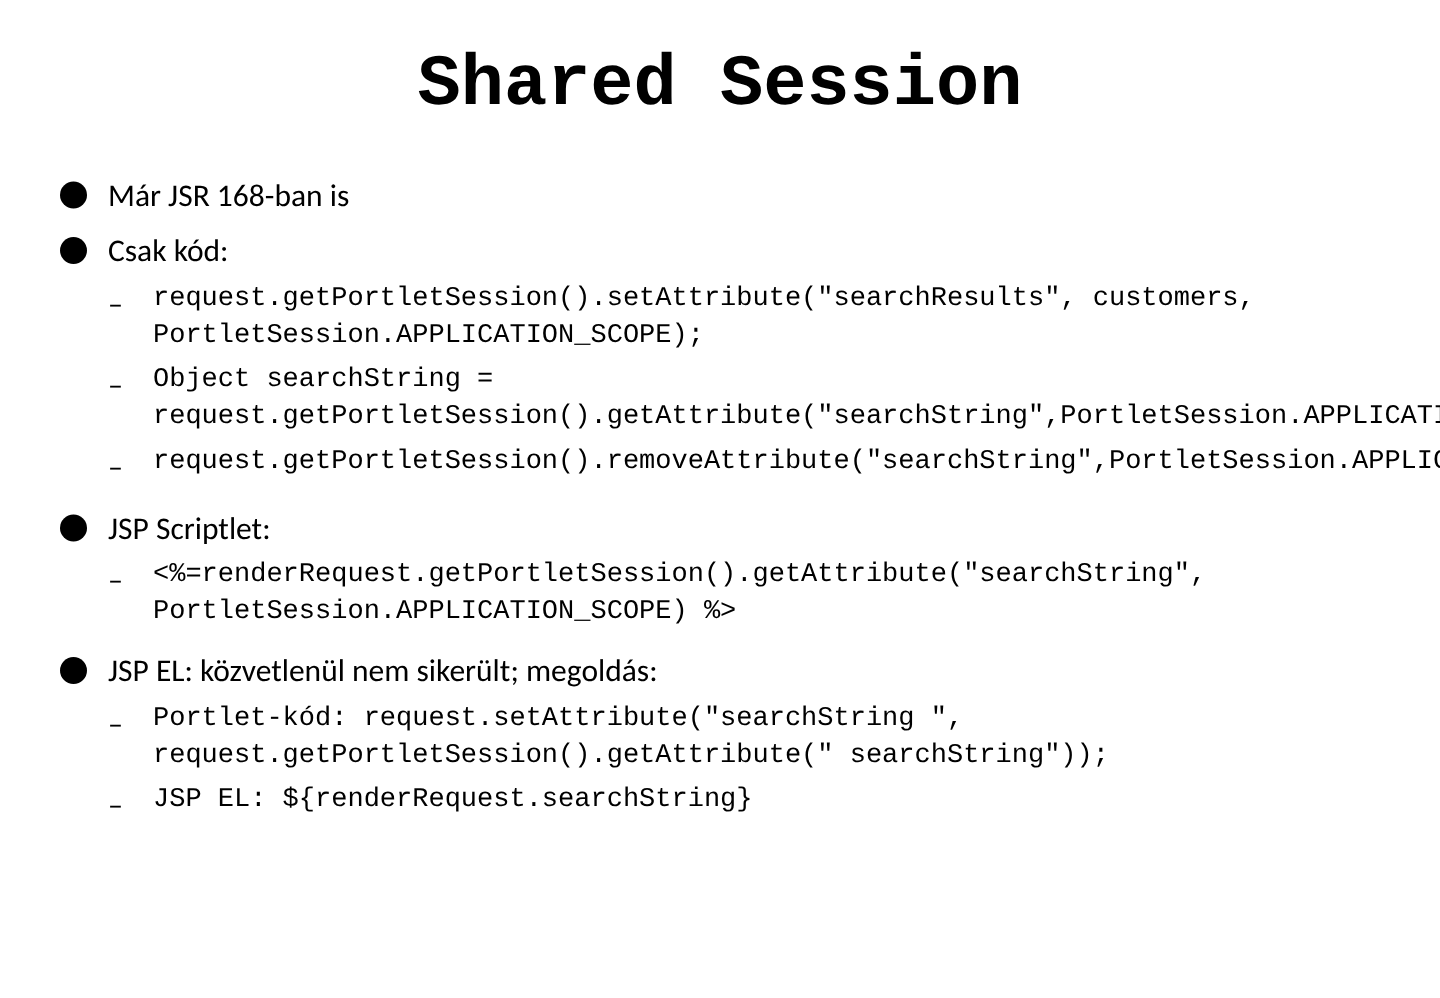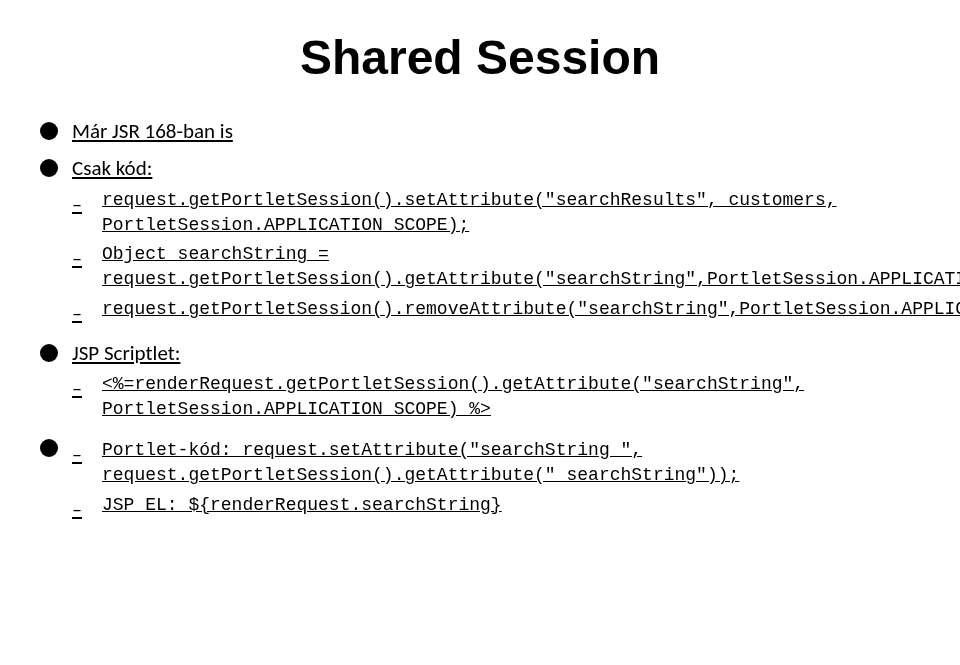--- a/index.html
+++ b/index.html
@@ -17,28 +17,27 @@
       min-height: 665px;
       padding: 20px 40px 40px 40px;
     }
 
     .page-title {
       text-align: center;
       font-size: 48px;
       font-weight: bold;
       margin-bottom: 32px;
       padding-top: 10px;
-      font-family: Liberation Sans, sans-serif;
+      font-family: Liberation Mono, monospace;
     }
 
     .main-list {
       list-style: none;
       padding: 0;
       margin: 0;
-      text-decoration: underline;
     }
 
     .main-list > li {
       display: flex;
       align-items: flex-start;
       margin-bottom: 8px;
       font-size: 21px;
       line-height: 1.4;
     }
 
@@ -133,20 +132,21 @@
           <span class="bullet-dash">–</span>
           <span class="sub-content code">&lt;%=renderRequest.getPortletSession().getAttribute("searchString", PortletSession.APPLICATION_SCOPE) %&gt;</span>
         </li>
       </ul>
     </div>
   </li>
 
   <li>
     <span class="bullet-dot"></span>
     <div class="li-content">
+      <span>JSP EL: közvetlenül nem sikerült; megoldás:</span>
       <ul class="sub-list">
         <li>
           <span class="bullet-dash">–</span>
           <span class="sub-content code">Portlet-kód: request.setAttribute("searchString ", request.getPortletSession().getAttribute(" searchString"));</span>
         </li>
         <li>
           <span class="bullet-dash">–</span>
           <span class="sub-content code">JSP EL: ${renderRequest.searchString}</span>
         </li>
       </ul>

